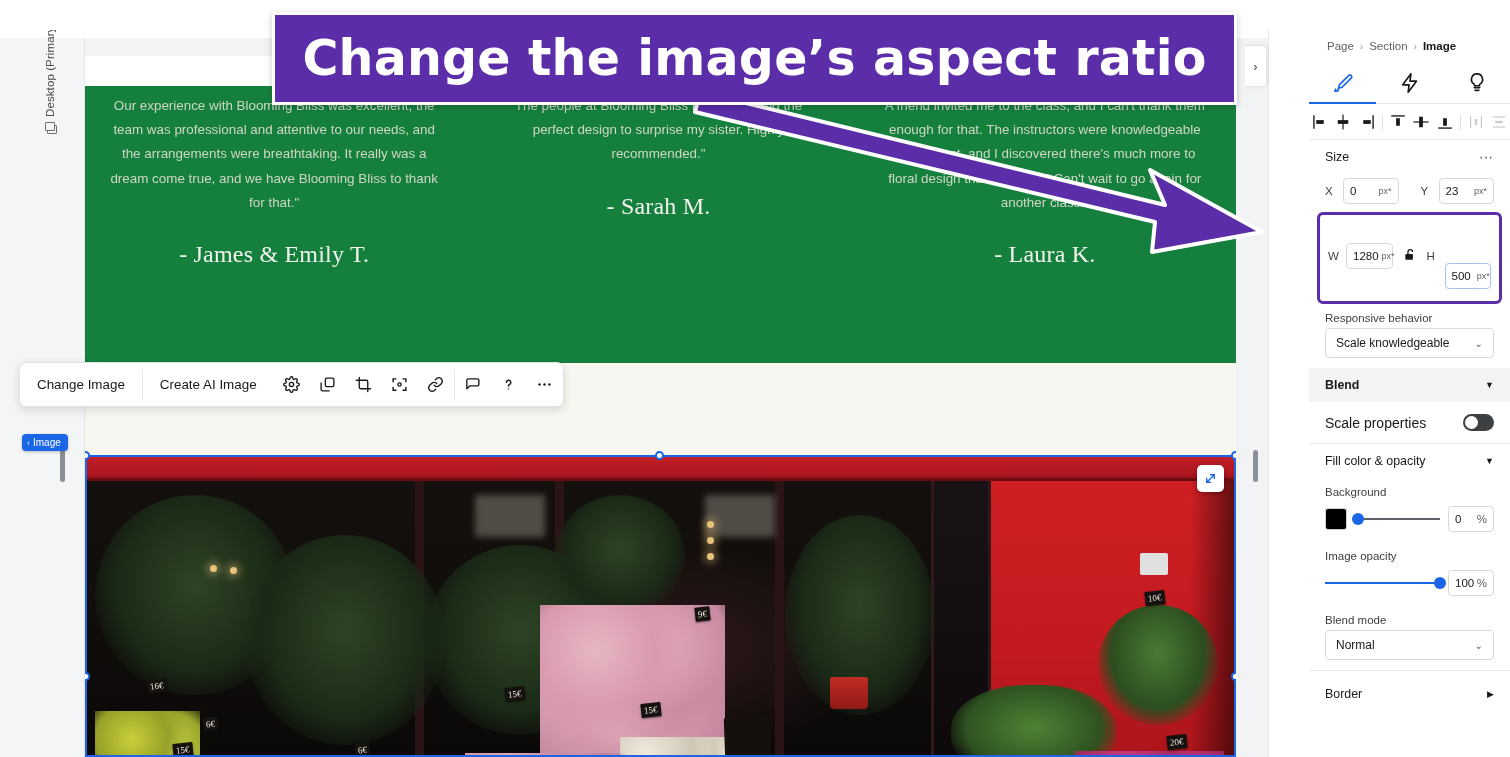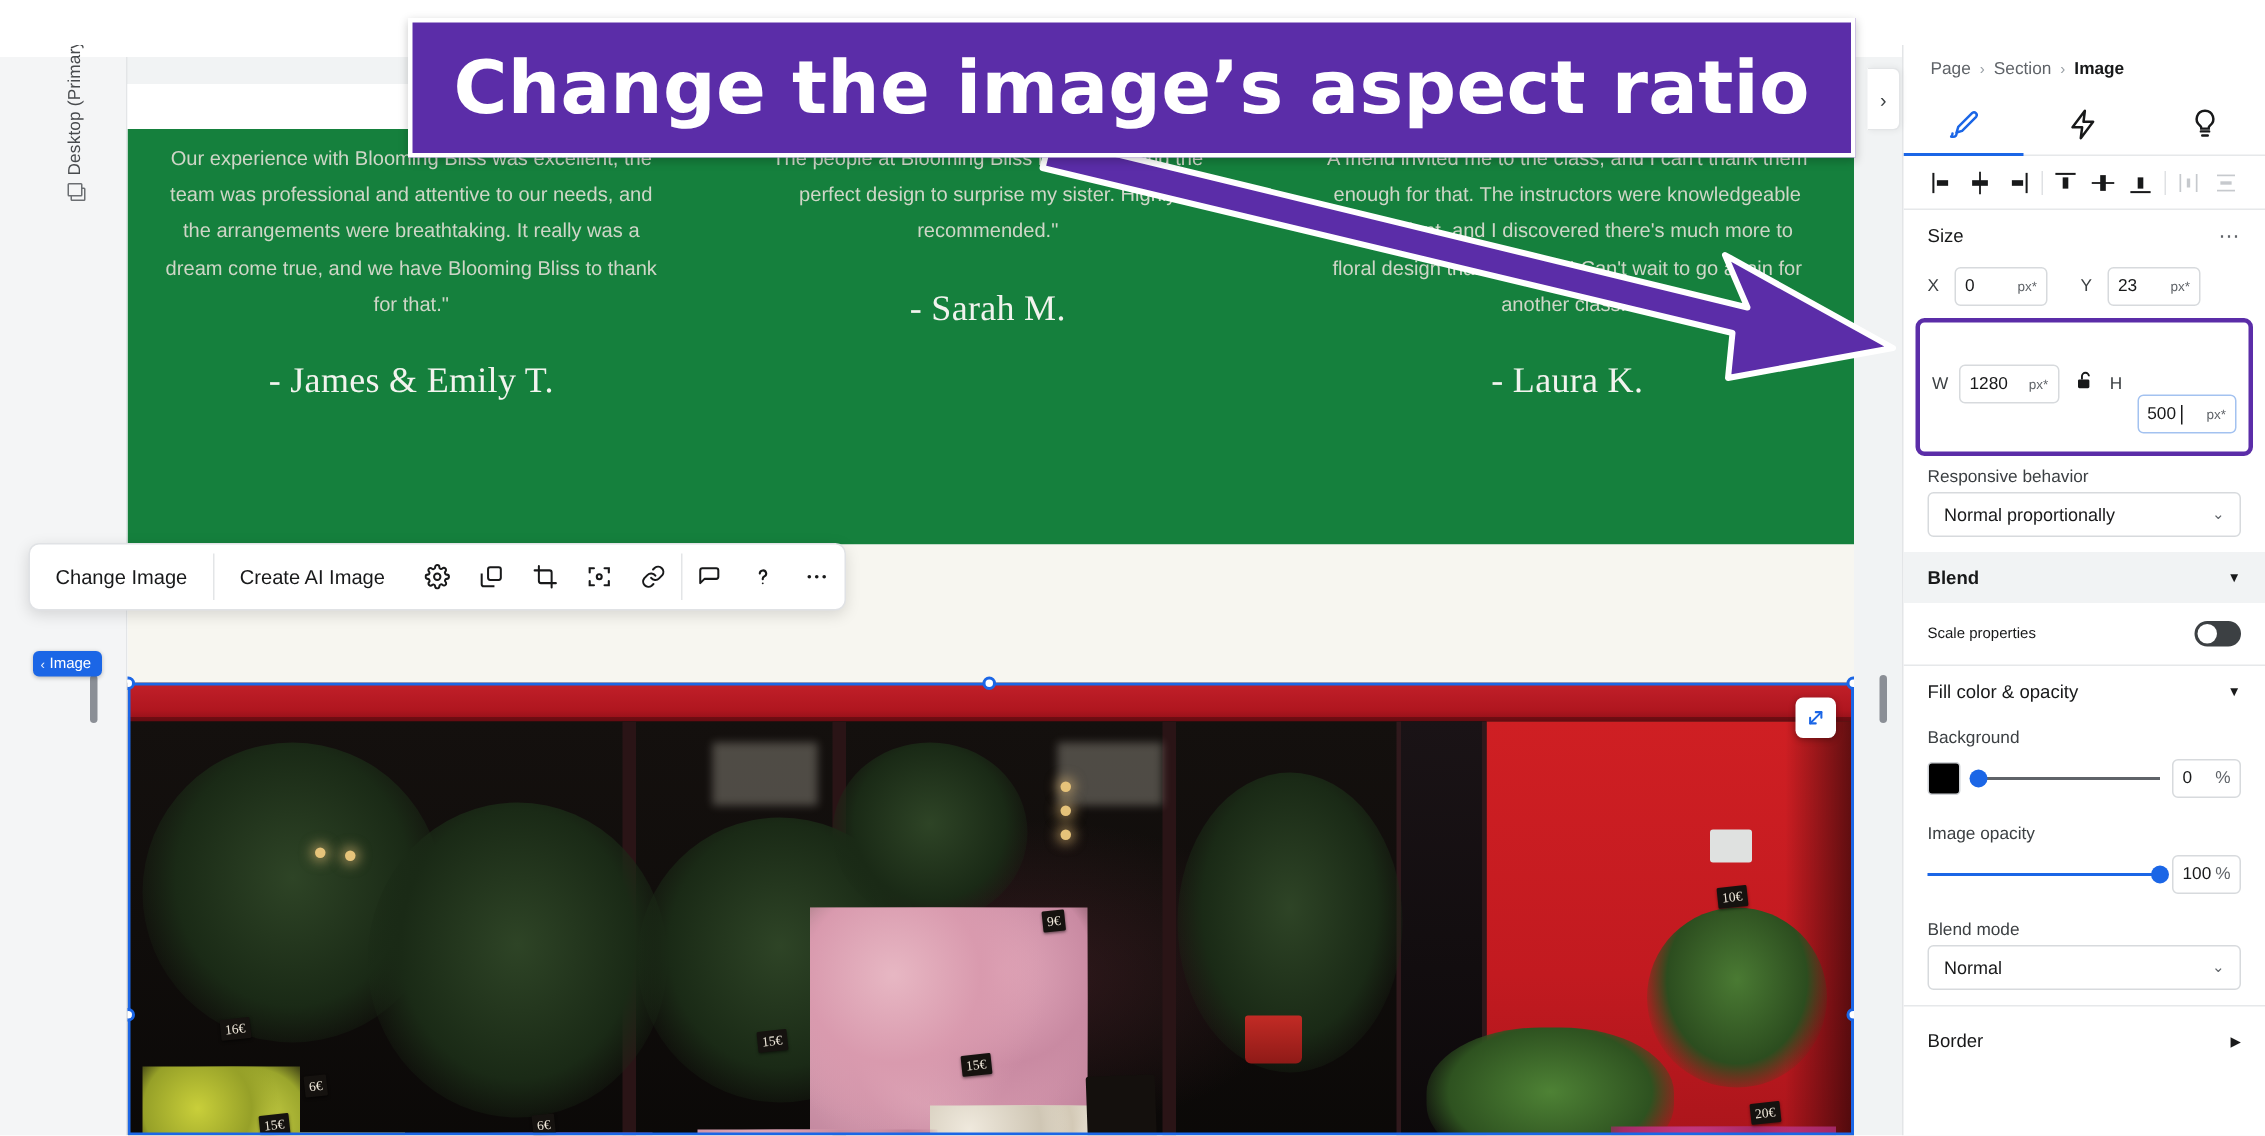--- a/index.html
+++ b/index.html
@@ -337,20 +337,21 @@
   }
 
   
   .rpanel {
     position:absolute;
     left:1268px; top:30px;
     width: 242px; height: 727px;
     background:#ffffff;
     border-left:1px solid #e3e5e7;
     overflow:hidden;
+    padding-left:40px;
   }
   .breadcrumb {
     height: 32px;
     display:flex; align-items:center;
     padding: 0 18px;
     font-size: 11.5px;
     color:#5f6368;
     gap: 6px;
     white-space:nowrap;
   }
@@ -456,21 +457,21 @@
     background:#fff;
     cursor:pointer;
   }
   .select .sc { margin-left:auto; color:#5f6368; font-size:10px; }
 
   .row-toggle {
     height: 42px;
     display:flex; align-items:center; justify-content:space-between;
     padding:0 16px;
     border-bottom:1px solid #e6e8ea;
-    font-size: 10px; color:#18191a;
+    font-size: 14px; color:#18191a;
   }
   .toggle {
     width: 31px; height: 17px;
     border-radius: 9px;
     background:#3c4043;
     position:relative;
     cursor:pointer;
   }
   .toggle .knob {
     position:absolute; left:2px; top:2px;
@@ -847,21 +848,21 @@
         <div class="inp w-wh focused">
           <span>500</span>
           <span class="caretbar"></span>
           <span class="unit">px*</span>
         </div>
       </div>
     </div>
 
     <div class="sub-label">Responsive behavior</div>
     <div class="select">
-      <span>Normal proportionally</span>
+      <span>Scale knowledgeable</span>
       <span class="sc">⌄</span>
     </div>
 
     <div class="sec-head shaded">
       <span>Blend</span>
       <span class="caret-down">▼</span>
     </div>
 
     <div class="row-toggle">
       <span>Scale properties</span>

